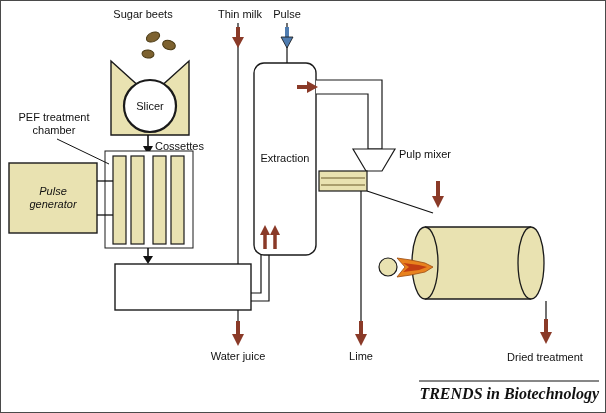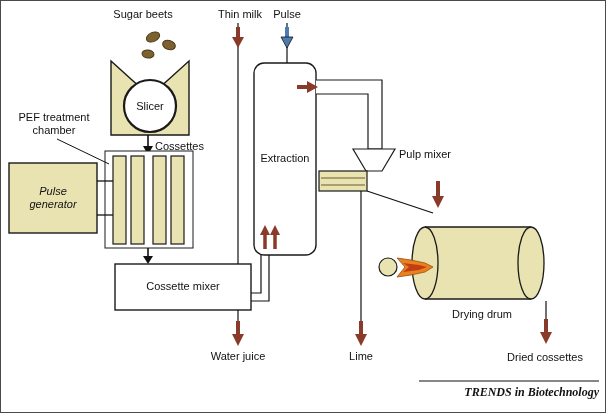--- a/index.html
+++ b/index.html
@@ -9,21 +9,21 @@
     font-family:"Liberation Sans",sans-serif;color:#111;
   }
   .stage svg{position:absolute;left:0;top:0;}
   .lbl{
     position:absolute;font-size:11px;line-height:13px;text-align:center;
     color:#111;white-space:normal;
   }
   .lbl.left{text-align:left;}
   .footer-credit{
     position:absolute;font-family:"Liberation Serif",serif;
-    font-style:italic;font-weight:bold;font-size:12px;text-align:right;
+    font-style:italic;font-weight:bold;font-size:16px;text-align:right;
   }
 </style>
 </head>
 <body>
 
 <div class="stage">
 
   <svg width="606" height="413" viewBox="0 0 606 413">
 
     <g>
@@ -139,20 +139,18 @@
 
   <div class="lbl" style="left:96px;top:7px;width:92px;">Sugar beets</div>
   <div class="lbl" style="left:211px;top:7px;width:56px;">Thin milk</div>
   <div class="lbl" style="left:263px;top:7px;width:46px;">Pulse</div>
   <div class="lbl" style="left:123px;top:99px;width:52px;">Slicer</div>
   <div class="lbl" style="left:4px;top:110px;width:98px;">PEF treatment chamber</div>
   <div class="lbl left" style="left:154px;top:139px;width:70px;">Cossettes</div>
   <div class="lbl" style="left:21px;top:184px;width:62px;font-style:italic;">Pulse generator</div>
   <div class="lbl" style="left:253px;top:151px;width:62px;">Extraction</div>
   <div class="lbl left" style="left:398px;top:147px;width:72px;">Pulp mixer</div>
-  <div class="lbl" style="left:114px;top:279px;width:136px;">Cossette mixer</div>
-  <div class="lbl" style="left:428px;top:307px;width:106px;">Drying drum</div>
   <div class="lbl" style="left:201px;top:349px;width:72px;">Water juice</div>
   <div class="lbl" style="left:335px;top:349px;width:50px;">Lime</div>
-  <div class="lbl" style="left:496px;top:350px;width:96px;">Dried cossettes</div>
+  <div class="lbl" style="left:496px;top:350px;width:96px;">Dried treatment</div>
 
   <div class="footer-credit" style="left:416px;top:384px;width:182px;">TRENDS in Biotechnology</div>
 </div>
 
 </body></html>

